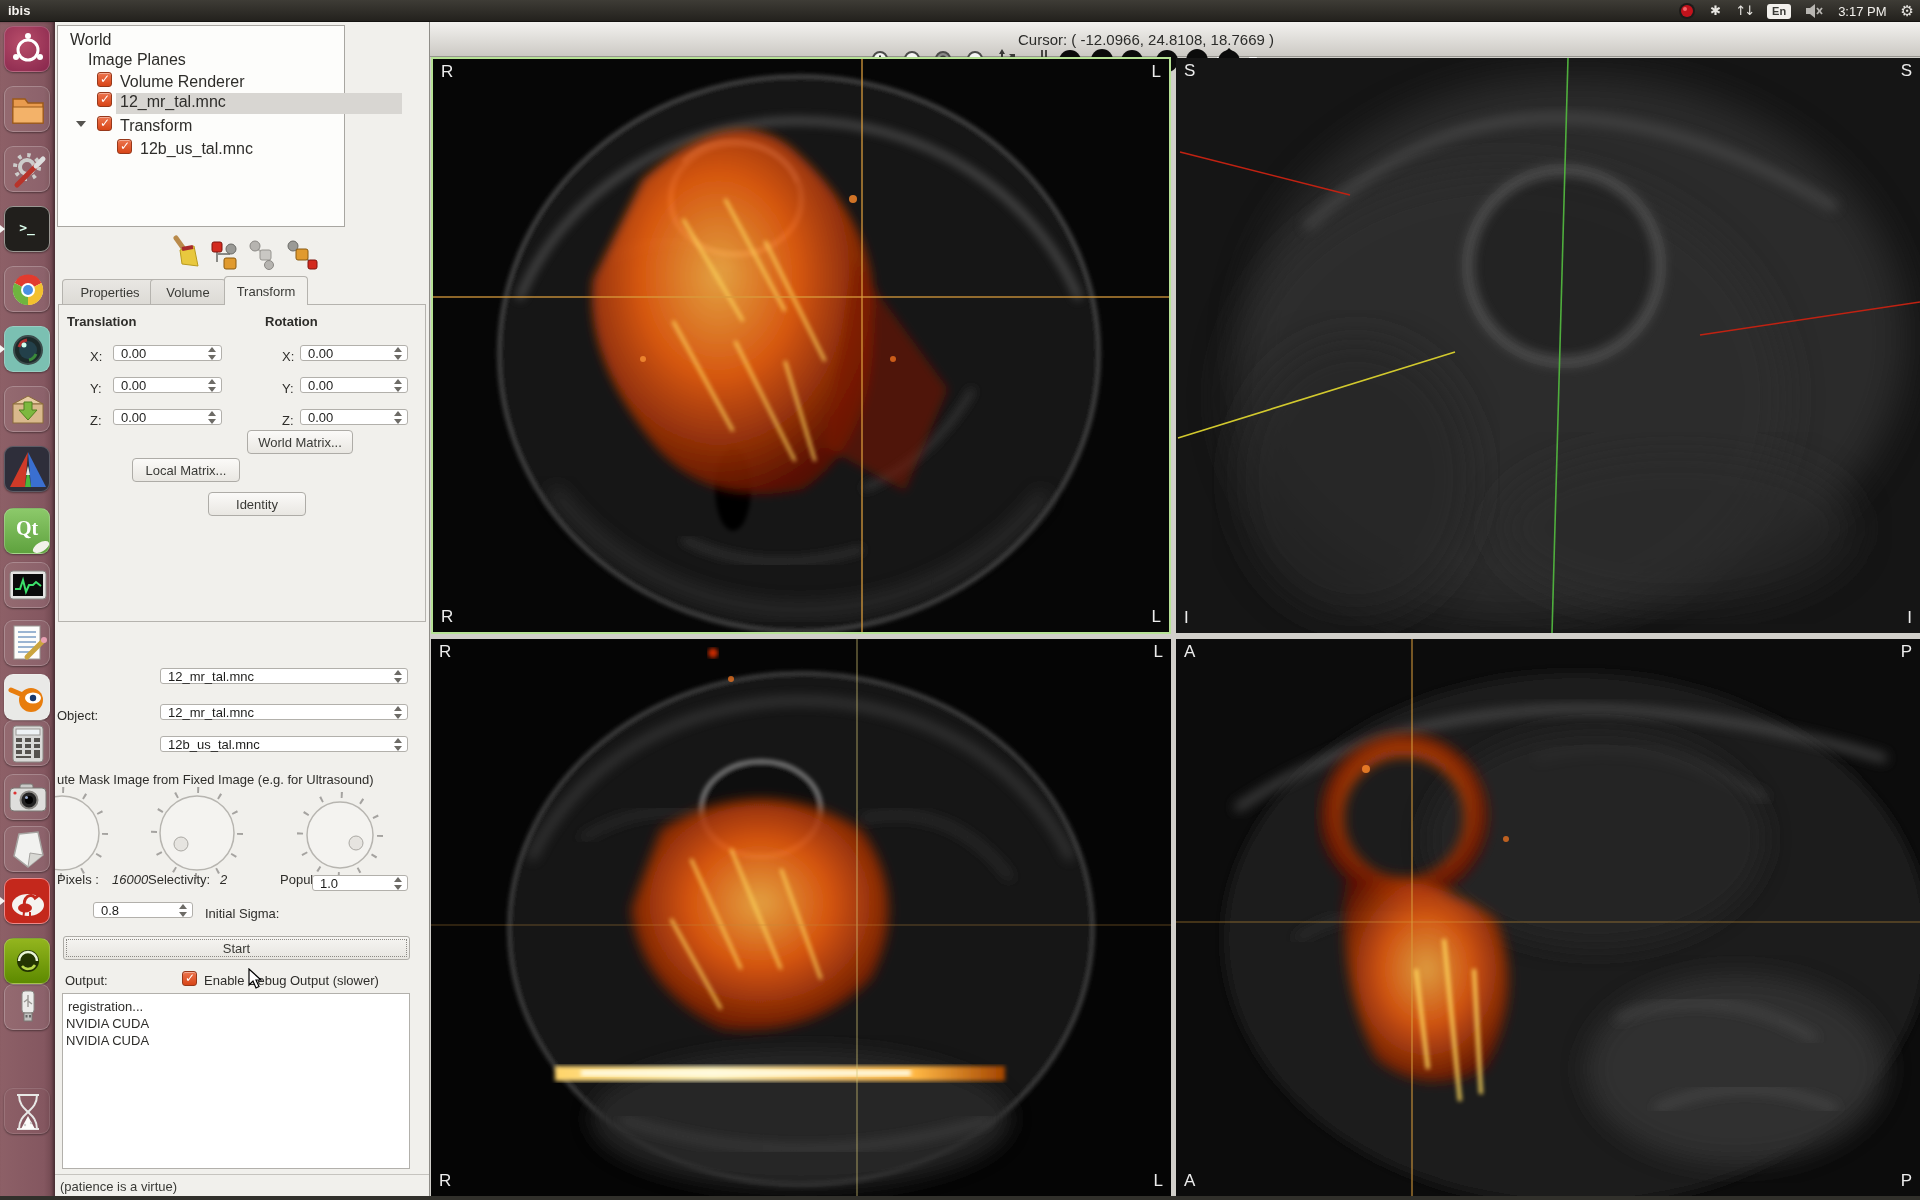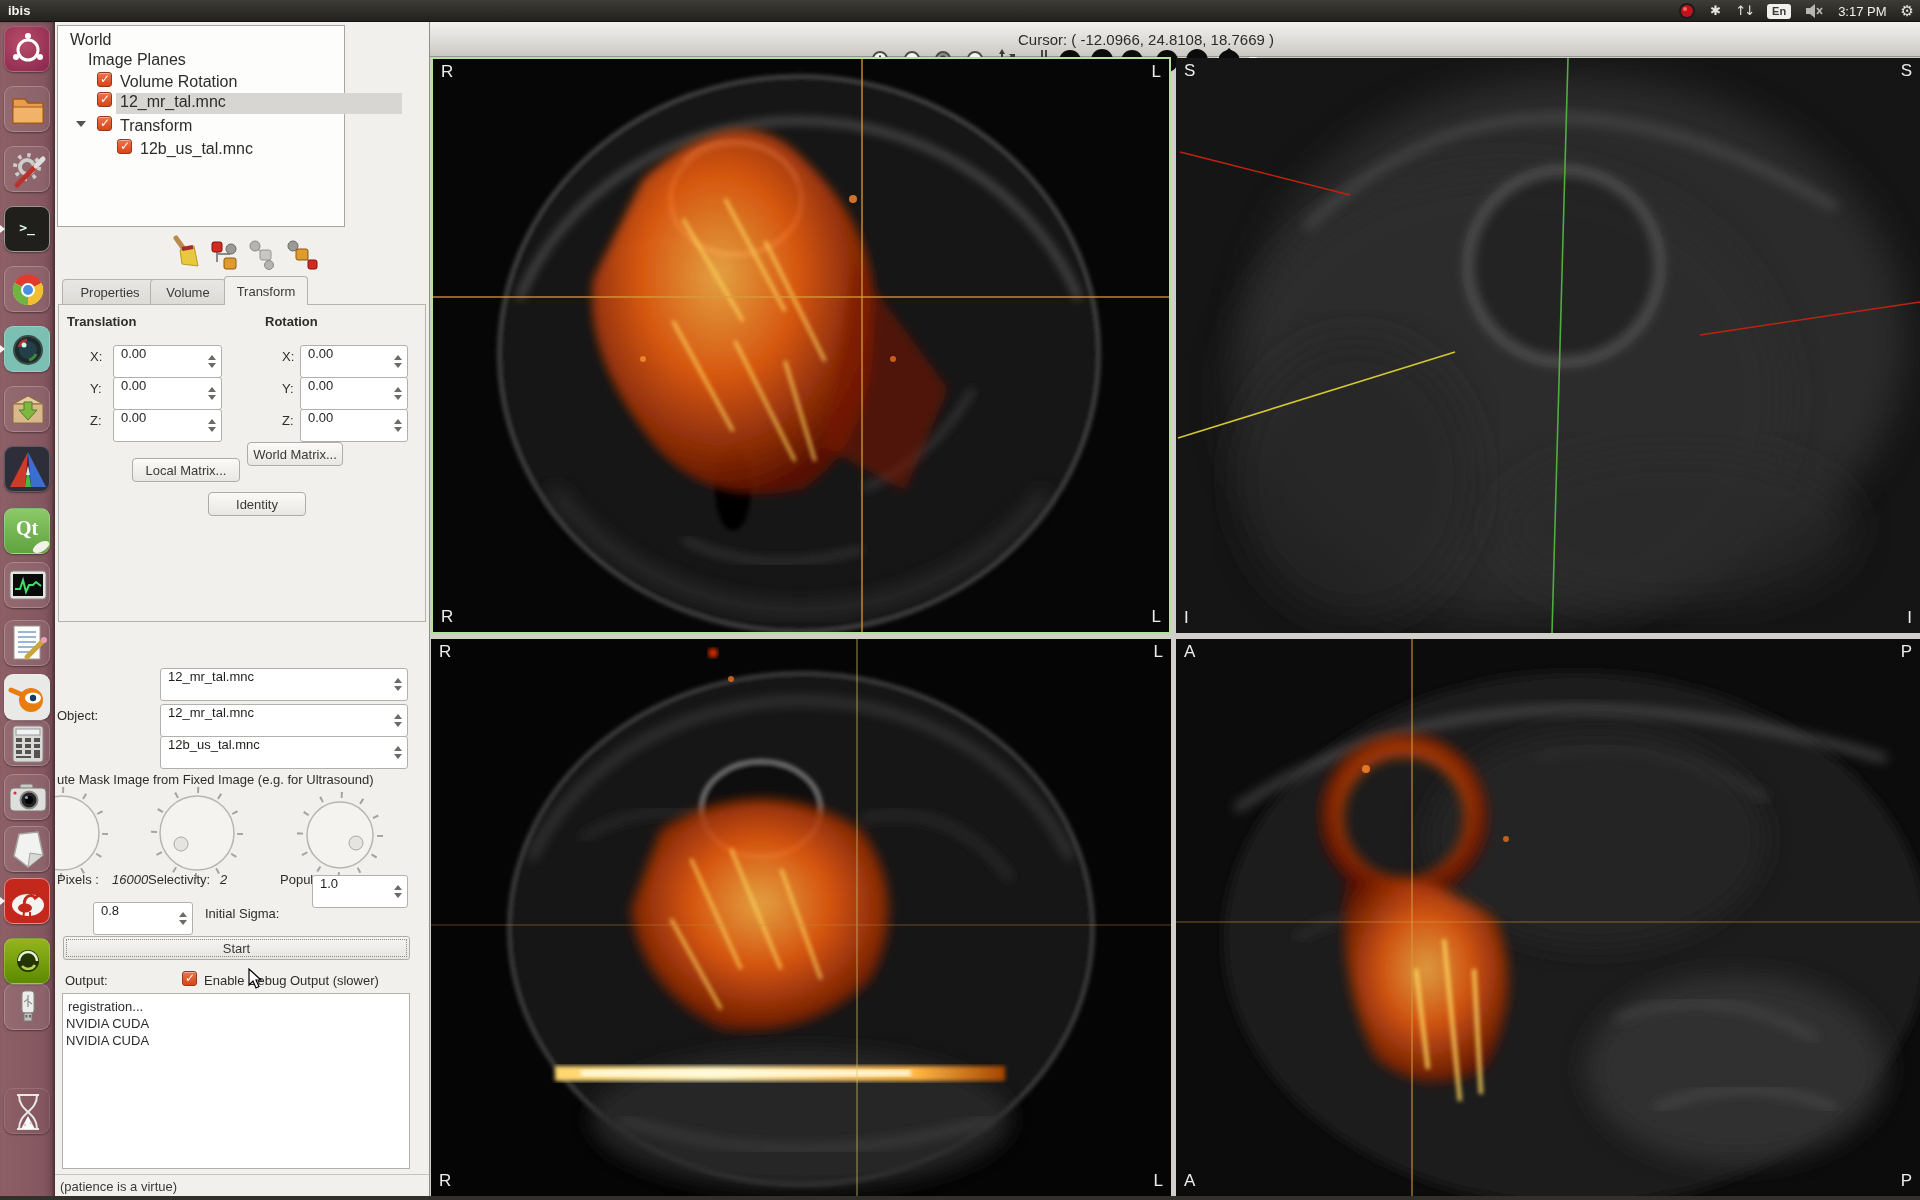--- a/index.html
+++ b/index.html
@@ -48,21 +48,21 @@
     border-right:5px solid transparent;border-top:6px solid #55534f}
 
   .tab{position:absolute;font-size:13px;text-align:center;border:1px solid #b5b3ae;
     border-bottom:none;border-radius:4px 4px 0 0;background:linear-gradient(#e9e7e3,#dcdad5);
     color:#3a3a36;line-height:25px;height:26px;top:257px}
   .tab.active{background:#f1f0ec;height:29px;top:254px;line-height:29px;z-index:3}
   .tabframe{position:absolute;left:58px;top:282px;width:368px;height:318px;border:1px solid #b5b3ae}
 
   .secttitle{position:absolute;font-size:13px;font-weight:bold;color:#2e2d2a}
   .axlabel{position:absolute;font-size:13px;color:#2e2d2a}
-  .fld{position:absolute;height:33px;background:#fff;border:1px solid #b2b0ab;border-radius:3px;
+  .fld{position:absolute;height:16px;background:#fff;border:1px solid #b2b0ab;border-radius:3px;
     font-size:13px;color:#1d1d1b;display:flex;align-items:flex-start;padding-left:7px}
   .arrs{position:absolute;right:3px;top:2px;bottom:2px;width:12px;display:flex;flex-direction:column;
     justify-content:center;align-items:center;gap:3px}
   .tu{width:0;height:0;border-left:4px solid transparent;border-right:4px solid transparent;
     border-bottom:5px solid #6d6b66}
   .td{width:0;height:0;border-left:4px solid transparent;border-right:4px solid transparent;
     border-top:5px solid #6d6b66}
   .btn{position:absolute;height:24px;background:linear-gradient(#fbfaf8,#e9e7e2);
     border:1px solid #aeaca7;border-radius:4px;font-size:13px;color:#3a3a36;
     display:flex;align-items:center;justify-content:center;cursor:default}
@@ -378,21 +378,21 @@
     <span class="corner cBR">P</span>
   </div>
 
   <div id="leftpanel">
     <div class="treebox">
       <div class="selrow"></div>
     </div>
     <span class="trow" style="left:70px;top:9px">World</span>
     <span class="trow" style="left:88px;top:29px">Image Planes</span>
     <span class="cb" style="left:97px;top:50px"></span>
-    <span class="trow" style="left:120px;top:51px">Volume Rotation</span>
+    <span class="trow" style="left:120px;top:51px">Volume Renderer</span>
     <span class="cb" style="left:97px;top:70px"></span>
     <span class="trow" style="left:120px;top:71px">12_mr_tal.mnc</span>
     <span class="expander" style="left:76px;top:99px"></span>
     <span class="cb" style="left:97px;top:94px"></span>
     <span class="trow" style="left:120px;top:95px">Transform</span>
     <span class="cb" style="left:117px;top:117px"></span>
     <span class="trow" style="left:140px;top:118px">12b_us_tal.mnc</span>
 
     <svg class="abs" style="left:166px;top:212px" width="36" height="36">
       <line x1="10" y1="4" x2="20" y2="18" stroke="#b98a4a" stroke-width="5" stroke-linecap="round"></line>
@@ -473,21 +473,21 @@
     <span class="axlabel" style="left:282px;top:391px">Z:</span>
     <div class="fld" style="left:300px;top:387px;width:108px">
       <span>0.00</span>
       <span class="arrs">
           <i class="tu"></i>
           <i class="td"></i>
         </span>
     </div>
 
     <div class="btn" style="left:132px;top:436px;width:108px">Local Matrix...</div>
-    <div class="btn" style="left:247px;top:420px;width:96px">World Matrix...</div>
+    <div class="btn" style="left:247px;top:408px;width:106px">World Matrix...</div>
     <div class="btn" style="left:208px;top:470px;width:98px">Identity</div>
 
 
     <div class="fld" style="left:160px;top:646px;width:248px">
       <span>12_mr_tal.mnc</span>
       <span class="arrs">
           <i class="tu"></i>
           <i class="td"></i>
         </span>
     </div>

